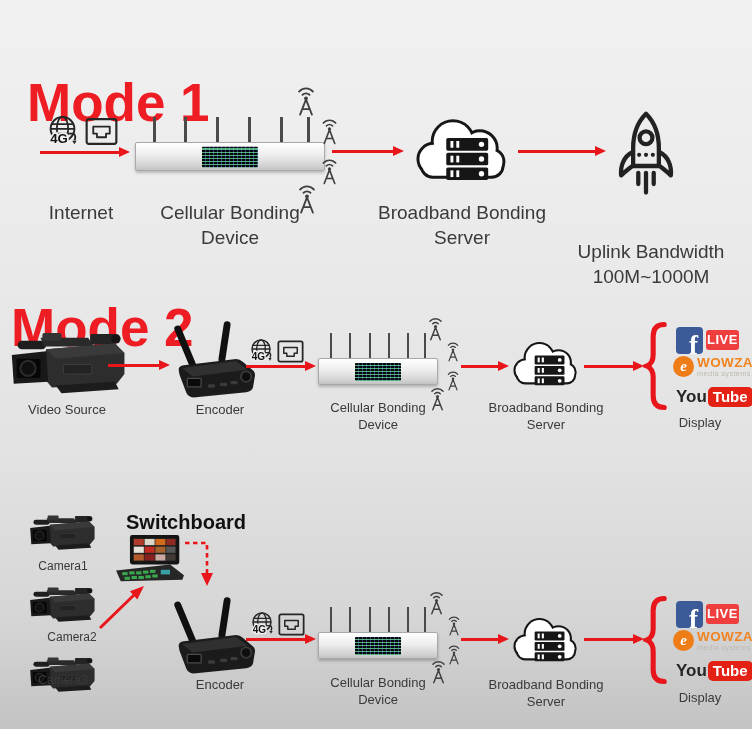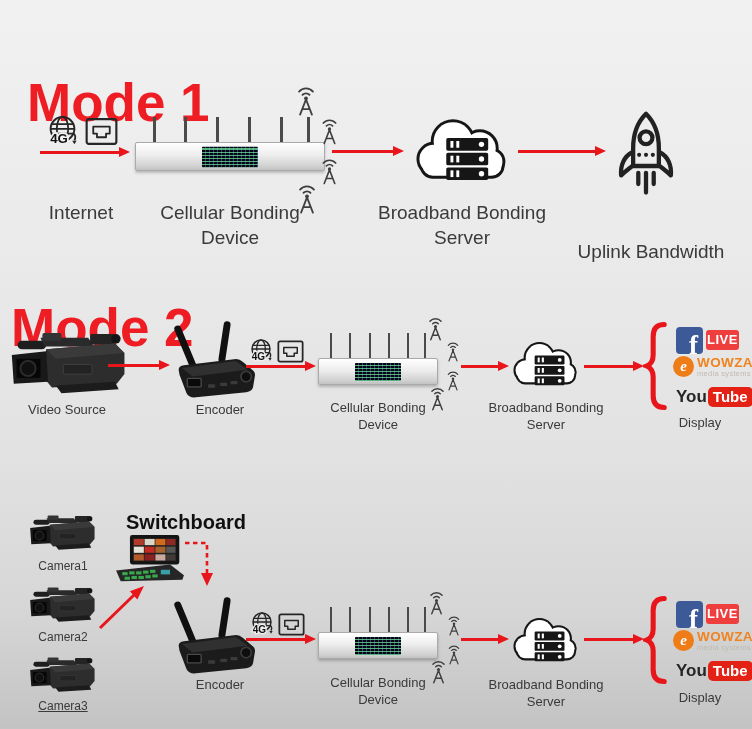--- a/index.html
+++ b/index.html
@@ -246,20 +246,21 @@
   <div class="lbl fs18" style="left:140px;top:201px;width:180px;">
     <span>Cellular Bonding</span>
     <span>Device</span>
   </div>
   <div class="lbl fs18" style="left:372px;top:201px;width:180px;">
     <span>Broadband Bonding</span>
     <span>Server</span>
   </div>
   <div class="lbl fs18" style="left:566px;top:204px;width:170px;margin-top:36px;">
     <span>Uplink Bandwidth</span>
+    <span>100M~1000M</span>
   </div>
 
   <div class="mode-heading" style="left:11px;top:285px;">Mode 2</div>
   <svg class="icon" style="left:8px;top:328px;width:126px;height:75px;">
       <use href="#sym-camera"></use>
     </svg>
   <div class="harrow" style="left:108px;top:364px;width:52px;"></div>
   <svg class="icon" style="left:170px;top:320px;width:90px;height:82px;">
       <use href="#sym-encoder"></use>
     </svg>
@@ -335,22 +336,22 @@
   <svg class="icon" style="left:28px;top:509px;width:72px;height:50px;">
       <use href="#sym-camera"></use>
     </svg>
   <svg class="icon" style="left:28px;top:581px;width:72px;height:50px;">
       <use href="#sym-camera"></use>
     </svg>
   <svg class="icon" style="left:28px;top:651px;width:72px;height:50px;">
       <use href="#sym-camera"></use>
     </svg>
   <div class="lbl fs12" style="left:27px;top:559px;width:72px;">Camera1</div>
-  <div class="lbl fs12" style="left:27px;top:630px;width:72px;">Camera2</div>
-  <div class="lbl fs12" style="left:27px;top:699px;width:72px;text-decoration:underline;">Camera3</div>
+  <div class="lbl fs12" style="left:36px;top:630px;width:72px;">Camera2</div>
+  <div class="lbl fs12" style="left:27px;top:673px;width:72px;">Camera3</div>
 
   <svg class="icon" style="left:113px;top:531px;width:74px;height:56px;">
       <use href="#sym-switchboard"></use>
     </svg>
   <svg class="icon" style="left:183px;top:540px;width:32px;height:50px;">
       <use href="#sym-dash-arrow"></use>
     </svg>
   <svg class="icon" style="left:96px;top:582px;width:52px;height:50px;">
       <use href="#sym-diag-arrow"></use>
     </svg>

